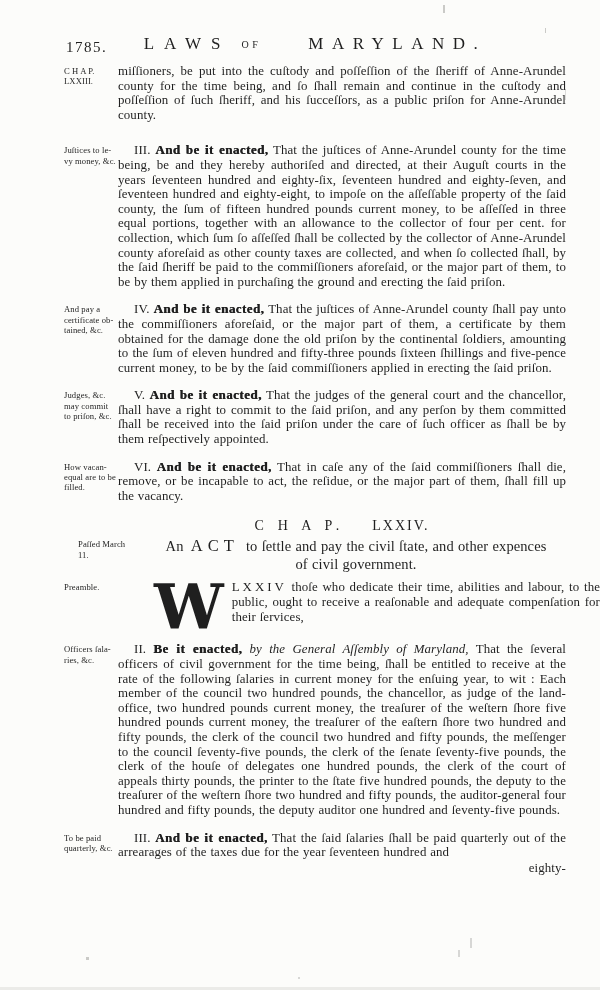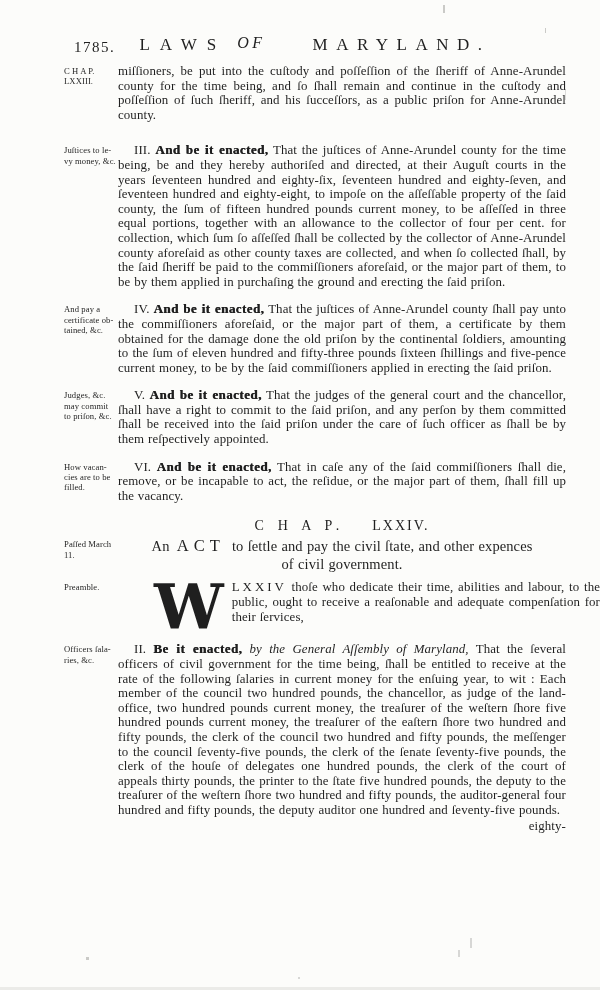--- a/index.html
+++ b/index.html
@@ -10,24 +10,24 @@
     font-family:"Liberation Serif",serif;
     color:#1f1f1f;
     box-sizing:border-box;
     padding:34px 0 0 64px;
     overflow:hidden;
   }
   .page::after{content:'';position:absolute;left:0;right:0;bottom:0;height:3px;background:#ebebe8;}
 
   
   .header{position:relative;height:26px;margin-bottom:4px;width:502px;}
-  .year{position:absolute;left:10px;top:5px;font-size:15px;letter-spacing:1.5px;}
+  .year{position:absolute;left:2px;top:5px;font-size:15px;letter-spacing:1.5px;}
   .running-title{display:block;text-align:center;font-size:17px;white-space:nowrap;}
   .t-laws{letter-spacing:10px;}
-  .t-of{font-size:16px;letter-spacing:3.5px;margin:0 11px;vertical-align:1.5px;font-style:italic;}
+  .t-of{font-size:10px;letter-spacing:3.5px;margin:0 11px;vertical-align:1.5px;}
   .t-maryland{letter-spacing:8.5px;margin-left:36px;}
 
   
   .entry{display:flex;margin-top:13px;}
   .note{
     width:54px;flex:none;
     font-size:8.6px;line-height:10.4px;
     white-space:pre-line;
     padding-top:2px;
     letter-spacing:0.1px;
@@ -42,21 +42,21 @@
   .indent{text-indent:16px;}
 
   .entry.opening{margin-top:2px;}
   .entry:nth-child(2){margin-top:21px;}
 
   .entry.chap{margin-top:15px;}
   .chap .body{text-align:center;font-size:14px;line-height:16px;}
   .chap-label{letter-spacing:5px;margin-right:28px;}
   .chap-num{letter-spacing:2px;}
 
-  .entry.act{margin-top:3px;}
+  .entry.act{margin-top:3px;margin-left:14px;}
   .act .body{text-align:center;font-size:14.5px;line-height:17.5px;}
   .act-caps{font-size:16.5px;letter-spacing:5px;margin:0 3px;}
 
   .entry.preamble{margin-top:7px;justify-content:space-between;}
   .dropcap{
     float:left;
     font-family:"DejaVu Serif",serif;
     font-weight:bold;
     font-size:62px;line-height:45px;
     margin:4px 8px 0 2px;
@@ -110,21 +110,21 @@
         <div class="body indent"><span class="r">IV. </span><span class="bl">And be it enacted,</span><span class="r"> That the juſtices of Anne-Arundel county ſhall pay unto the commiſſioners aforeſaid, or the major part of them, a certificate by them obtained for the damage done the old priſon by the continental ſoldiers, amounting to the ſum of eleven hundred and fifty-three pounds ſixteen ſhillings and five-pence current money, to be by the ſaid commiſſioners applied in erecting the ſaid priſon.</span></div>
       </div>
       <div class="entry section">
         <div class="note">Judges, &amp;c.
 may commit
 to priſon, &amp;c.</div>
         <div class="body indent"><span class="r">V. </span><span class="bl">And be it enacted,</span><span class="r"> That the judges of the general court and the chancellor, ſhall have a right to commit to the ſaid priſon, and any perſon by them committed ſhall be received into the ſaid priſon under the care of ſuch officer as ſhall be by them reſpectively appointed.</span></div>
       </div>
       <div class="entry section">
         <div class="note">How vacan-
-cies are to be
+equal are to be
 filled.</div>
         <div class="body indent"><span class="r">VI. </span><span class="bl">And be it enacted,</span><span class="r"> That in caſe any of the ſaid commiſſioners ſhall die, remove, or be incapable to act, the reſidue, or the major part of them, ſhall fill up the vacancy.</span></div>
       </div>
       <div class="entry chap">
         <div class="note"></div>
         <div class="body"><span class="chap-label">C H A P.</span><span class="chap-num">LXXIV.</span></div>
       </div>
       <div class="entry act">
         <div class="note">Paſſed March
 11.</div>
@@ -135,20 +135,25 @@
       </div>
       <div class="entry preamble">
         <div class="note">Preamble.</div>
         <div class="body"><span class="dropcap">W</span><span class="smallcaps">LXXIV</span><span> thoſe who dedicate their time, abilities and labour, to the public, ought to receive a reaſonable and adequate compenſation for their ſervices,</span></div>
       </div>
       <div class="entry section">
         <div class="note">Officers ſala-
 ries, &amp;c.</div>
         <div class="body indent"><span class="r">II. </span><span class="bl">Be it enacted,</span><span class="it"> by the General Aſſembly of Maryland,</span><span class="r"> That the ſeveral officers of civil government for the time being, ſhall be entitled to receive at the rate of the following ſalaries in current money for the enſuing year, to wit : Each member of the council two hundred pounds, the chancellor, as judge of the land-office, two hundred pounds current money, the treaſurer of the weſtern ſhore five hundred pounds current money, the treaſurer of the eaſtern ſhore two hundred and fifty pounds, the clerk of the council two hundred and fifty pounds, the meſſenger to the council ſeventy-five pounds, the clerk of the ſenate ſeventy-five pounds, the clerk of the houſe of delegates one hundred pounds, the clerk of the court of appeals thirty pounds, the printer to the ſtate five hundred pounds, the deputy to the treaſurer of the weſtern ſhore two hundred and fifty pounds, the auditor-general four hundred and fifty pounds, the deputy auditor one hundred and ſeventy-five pounds.</span></div>
       </div>
+      <div class="entry section">
+        <div class="note">To be paid
+quarterly, &amp;c.</div>
+        <div class="body indent"><span class="r">III. </span><span class="bl">And be it enacted,</span><span class="r"> That the ſaid ſalaries ſhall be paid quarterly out of the arrearages of the taxes due for the year ſeventeen hundred and</span></div>
+      </div>
       <div class="entry catch">
         <div class="note"></div>
         <div class="body"><span>eighty-</span></div>
       </div>
     </div>
 
   <div class="speck sp1"></div>
   <div class="speck sp2"></div>
   <div class="speck sp3"></div>
   <div class="speck sp4"></div>

